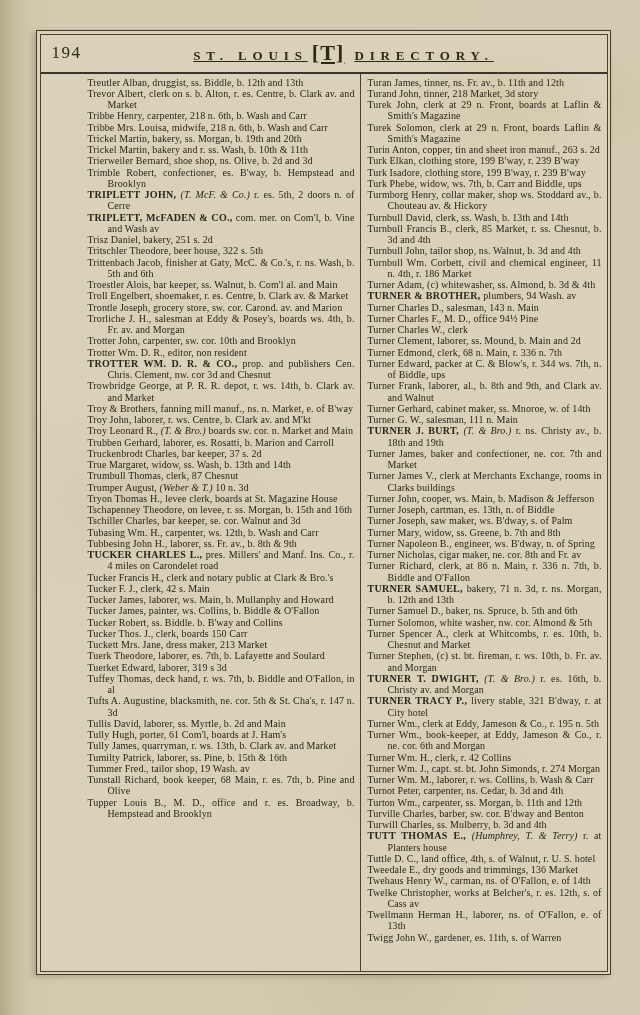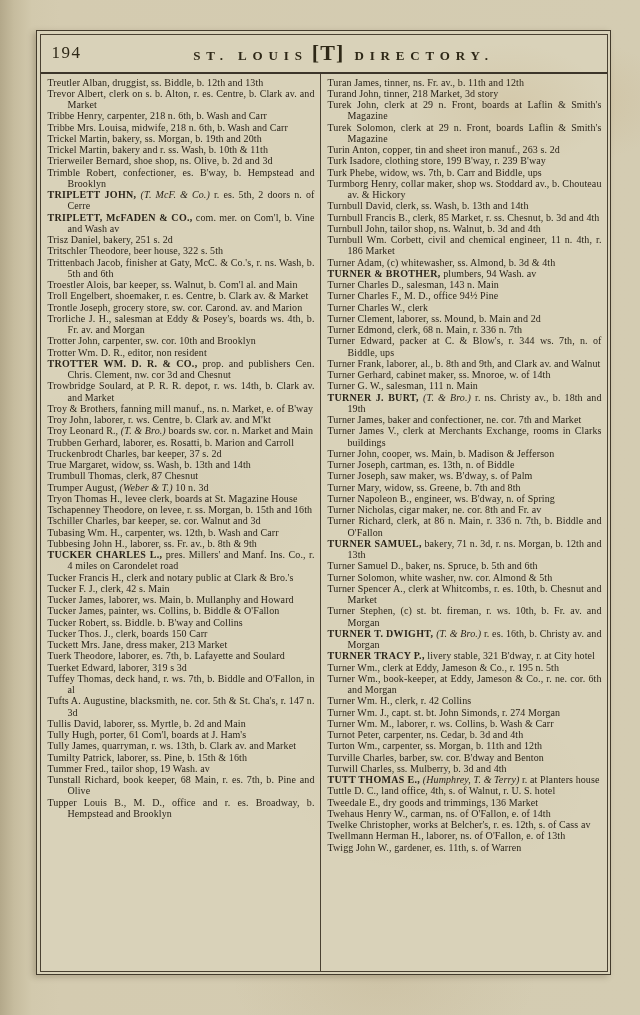--- a/index.html
+++ b/index.html
@@ -46,27 +46,28 @@
   .pageno{
     position:absolute;left:11px;top:8px;
     font-size:17px;letter-spacing:1.5px;color:#2e2817;
   }
   .title{
     display:flex;align-items:baseline;
     font-size:13px;letter-spacing:0.45em;
     color:#2e2817;font-weight:bold;
     white-space:nowrap;
     margin-left:40px;
+    text-decoration:underline;
   }
   .title .bracket{
     font-size:22px;letter-spacing:0.05em;
     margin:0 10px 0 4px;font-weight:bold;
   }
   .cols{
-    flex:1;display:flex;overflow:hidden;
+    flex:1;display:flex;overflow:hidden;padding-left:40px;
   }
   .col{
     box-sizing:border-box;
     padding:3px 5px 0 7px;
     font-size:10px;
     line-height:11.25px;
     letter-spacing:0.1px;
   }
   .col-left{width:279px;flex:0 0 279px;}
   .col-right{flex:1;}
@@ -112,21 +113,21 @@
             <div class="entry"><span class="seg-r">Trisz Daniel, bakery, 251 s. 2d</span></div>
             <div class="entry"><span class="seg-r">Tritschler Theodore, beer house, 322 s. 5th</span></div>
             <div class="entry"><span class="seg-r">Trittenbach Jacob, finisher at Gaty, McC. &amp; Co.'s, r. ns. Wash, b. 5th and 6th</span></div>
             <div class="entry"><span class="seg-r">Troestler Alois, bar keeper, ss. Walnut, b. Com'l al. and Main</span></div>
             <div class="entry"><span class="seg-r">Troll Engelbert, shoemaker, r. es. Centre, b. Clark av. &amp; Market</span></div>
             <div class="entry"><span class="seg-r">Trontle Joseph, grocery store, sw. cor. Carond. av. and Marion</span></div>
             <div class="entry"><span class="seg-r">Trorliche J. H., salesman at Eddy &amp; Posey's, boards ws. 4th, b. Fr. av. and Morgan</span></div>
             <div class="entry"><span class="seg-r">Trotter John, carpenter, sw. cor. 10th and Brooklyn</span></div>
             <div class="entry"><span class="seg-r">Trotter Wm. D. R., editor, non resident</span></div>
             <div class="entry"><span class="seg-b">TROTTER WM. D. R. &amp; CO.,</span><span class="seg-r"> prop. and publishers Cen. Chris. Clement, nw. cor 3d and Chesnut</span></div>
-            <div class="entry"><span class="seg-r">Trowbridge Soulard, at P. R. R. depot, r. ws. 14th, b. Clark av. and Market</span></div>
+            <div class="entry"><span class="seg-r">Trowbridge George, at P. R. R. depot, r. ws. 14th, b. Clark av. and Market</span></div>
             <div class="entry"><span class="seg-r">Troy &amp; Brothers, fanning mill manuf., ns. n. Market, e. of B'way</span></div>
             <div class="entry"><span class="seg-r">Troy John, laborer, r. ws. Centre, b. Clark av. and M'kt</span></div>
             <div class="entry"><span class="seg-r">Troy Leonard R., </span><span class="seg-i">(T. &amp; Bro.)</span><span class="seg-r"> boards sw. cor. n. Market and Main</span></div>
             <div class="entry"><span class="seg-r">Trubben Gerhard, laborer, es. Rosatti, b. Marion and Carroll</span></div>
             <div class="entry"><span class="seg-r">Truckenbrodt Charles, bar keeper, 37 s. 2d</span></div>
             <div class="entry"><span class="seg-r">True Margaret, widow, ss. Wash, b. 13th and 14th</span></div>
             <div class="entry"><span class="seg-r">Trumbull Thomas, clerk, 87 Chesnut</span></div>
             <div class="entry"><span class="seg-r">Trumper August, </span><span class="seg-i">(Weber &amp; T.)</span><span class="seg-r"> 10 n. 3d</span></div>
             <div class="entry"><span class="seg-r">Tryon Thomas H., levee clerk, boards at St. Magazine House</span></div>
             <div class="entry"><span class="seg-r">Tschapenney Theodore, on levee, r. ss. Morgan, b. 15th and 16th</span></div>
@@ -153,20 +154,21 @@
             <div class="entry"><span class="seg-r">Tunstall Richard, book keeper, 68 Main, r. es. 7th, b. Pine and Olive</span></div>
             <div class="entry"><span class="seg-r">Tupper Louis B., M. D., office and r. es. Broadway, b. Hempstead and Brooklyn</span></div>
           </div>
         <div class="divider"></div>
         <div class="col col-right">
             <div class="entry"><span class="seg-r">Turan James, tinner, ns. Fr. av., b. 11th and 12th</span></div>
             <div class="entry"><span class="seg-r">Turand John, tinner, 218 Market, 3d story</span></div>
             <div class="entry"><span class="seg-r">Turek John, clerk at 29 n. Front, boards at Laflin &amp; Smith's Magazine</span></div>
             <div class="entry"><span class="seg-r">Turek Solomon, clerk at 29 n. Front, boards Laflin &amp; Smith's Magazine</span></div>
             <div class="entry"><span class="seg-r">Turin Anton, copper, tin and sheet iron manuf., 263 s. 2d</span></div>
+            <div class="entry"><span class="seg-r">Turk Elkan, clothing store, 199 B'way, r. 239 B'way</span></div>
             <div class="entry"><span class="seg-r">Turk Isadore, clothing store, 199 B'way, r. 239 B'way</span></div>
             <div class="entry"><span class="seg-r">Turk Phebe, widow, ws. 7th, b. Carr and Biddle, ups</span></div>
             <div class="entry"><span class="seg-r">Turmborg Henry, collar maker, shop ws. Stoddard av., b. Chouteau av. &amp; Hickory</span></div>
             <div class="entry"><span class="seg-r">Turnbull David, clerk, ss. Wash, b. 13th and 14th</span></div>
             <div class="entry"><span class="seg-r">Turnbull Francis B., clerk, 85 Market, r. ss. Chesnut, b. 3d and 4th</span></div>
             <div class="entry"><span class="seg-r">Turnbull John, tailor shop, ns. Walnut, b. 3d and 4th</span></div>
             <div class="entry"><span class="seg-r">Turnbull Wm. Corbett, civil and chemical engineer, 11 n. 4th, r. 186 Market</span></div>
             <div class="entry"><span class="seg-r">Turner Adam, (c) whitewasher, ss. Almond, b. 3d &amp; 4th</span></div>
             <div class="entry"><span class="seg-b">TURNER &amp; BROTHER,</span><span class="seg-r"> plumbers, 94 Wash. av</span></div>
             <div class="entry"><span class="seg-r">Turner Charles D., salesman, 143 n. Main</span></div>

